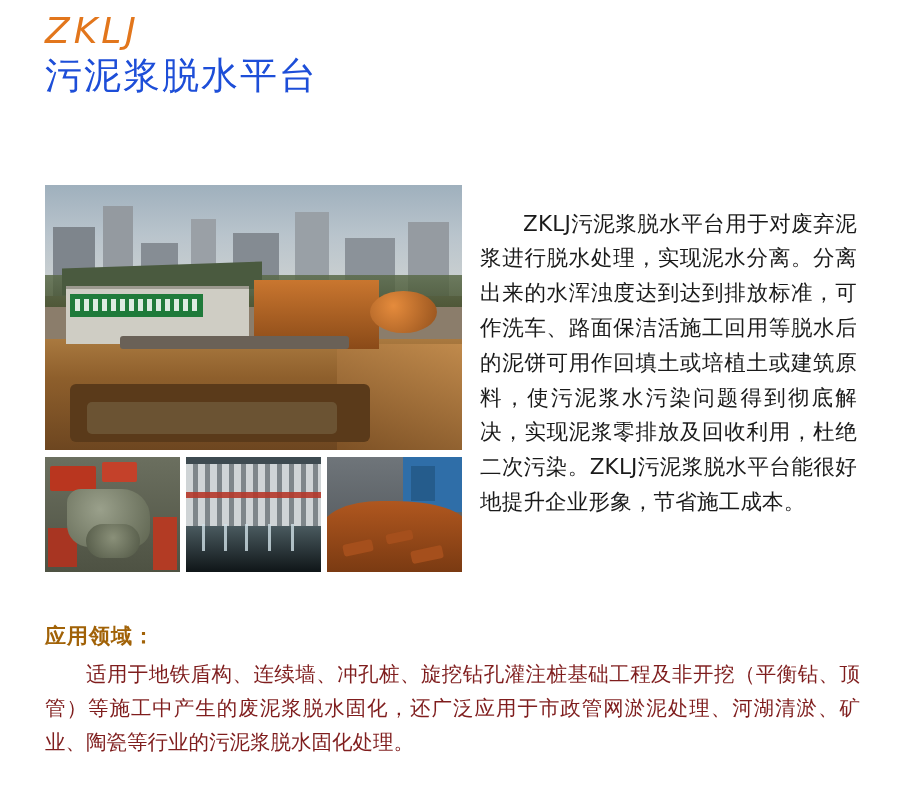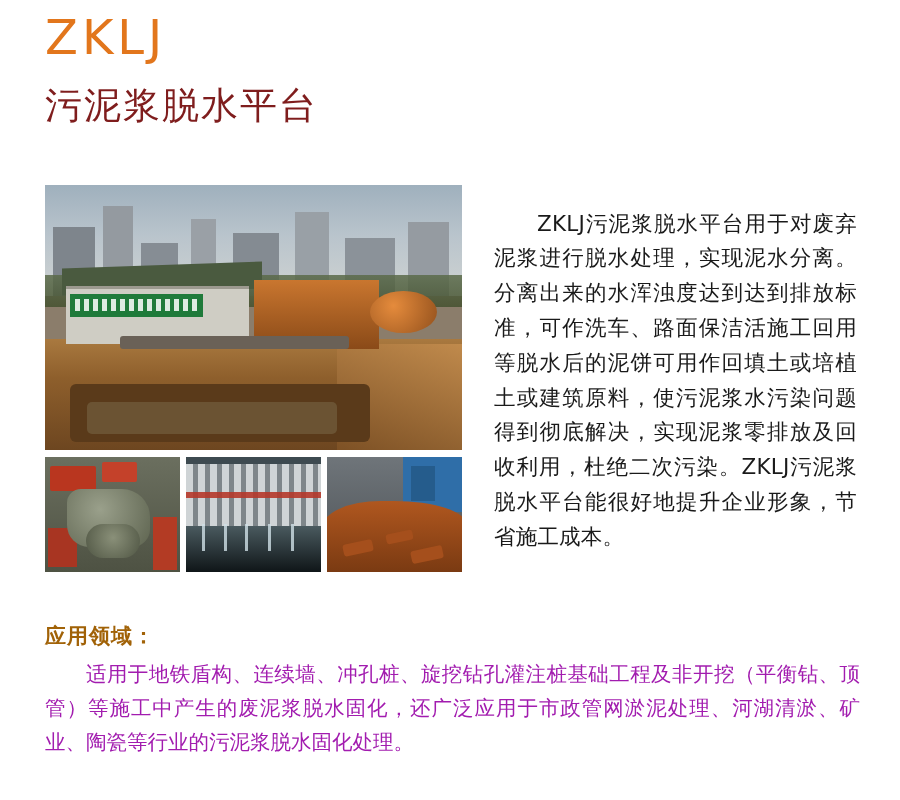--- a/index.html
+++ b/index.html
@@ -21,52 +21,53 @@
 
   
   .header {
     position: absolute;
     left: 45px;
     top: 10px;
     width: 700px;
   }
   .brand {
     font-family: "DejaVu Sans", "Liberation Sans", sans-serif;
-    font-size: 48px;
+    font-size: 36px;
     font-weight: 400;
     letter-spacing: 4px;
     color: #e2761c;
     line-height: 1.15;
+    font-style: italic;
   }
   .subtitle {
     font-family: "DejaVu Sans", "Liberation Sans", sans-serif;
     font-size: 37px;
     font-weight: 400;
     letter-spacing: 2px;
-    color: #7f1d1d;
+    color: #1d4ed8;
     line-height: 1.25;
-    margin-top: 18px;
+    margin-top: 2px;
   }
 
   
   .content {
     position: absolute;
     left: 45px;
     top: 185px;
     width: 812px;
     display: flex;
     align-items: flex-start;
   }
   .left-col {
     width: 417px;
     flex: 0 0 417px;
   }
   .right-col {
     flex: 1 1 auto;
-    padding-left: 32px;
+    padding-left: 18px;
   }
 
   
   .photo {
     position: relative;
     overflow: hidden;
     background: #8b7d6b;
     border: 0;
   }
   .hero {
@@ -204,21 +205,21 @@
     font-size: 21px;
     font-weight: bold;
     color: #a16207;
     letter-spacing: 1px;
   }
   .app-body {
     margin-top: 8px;
     font-family: "DejaVu Sans", "Liberation Sans", sans-serif;
     font-size: 20.5px;
     line-height: 1.65;
-    color: #a21caf;
+    color: #7f1d1d;
     text-align: justify;
     text-indent: 2em;
   }
 </style>
 </head>
 <body>
 
 <div class="page">
 
   <div class="header">

